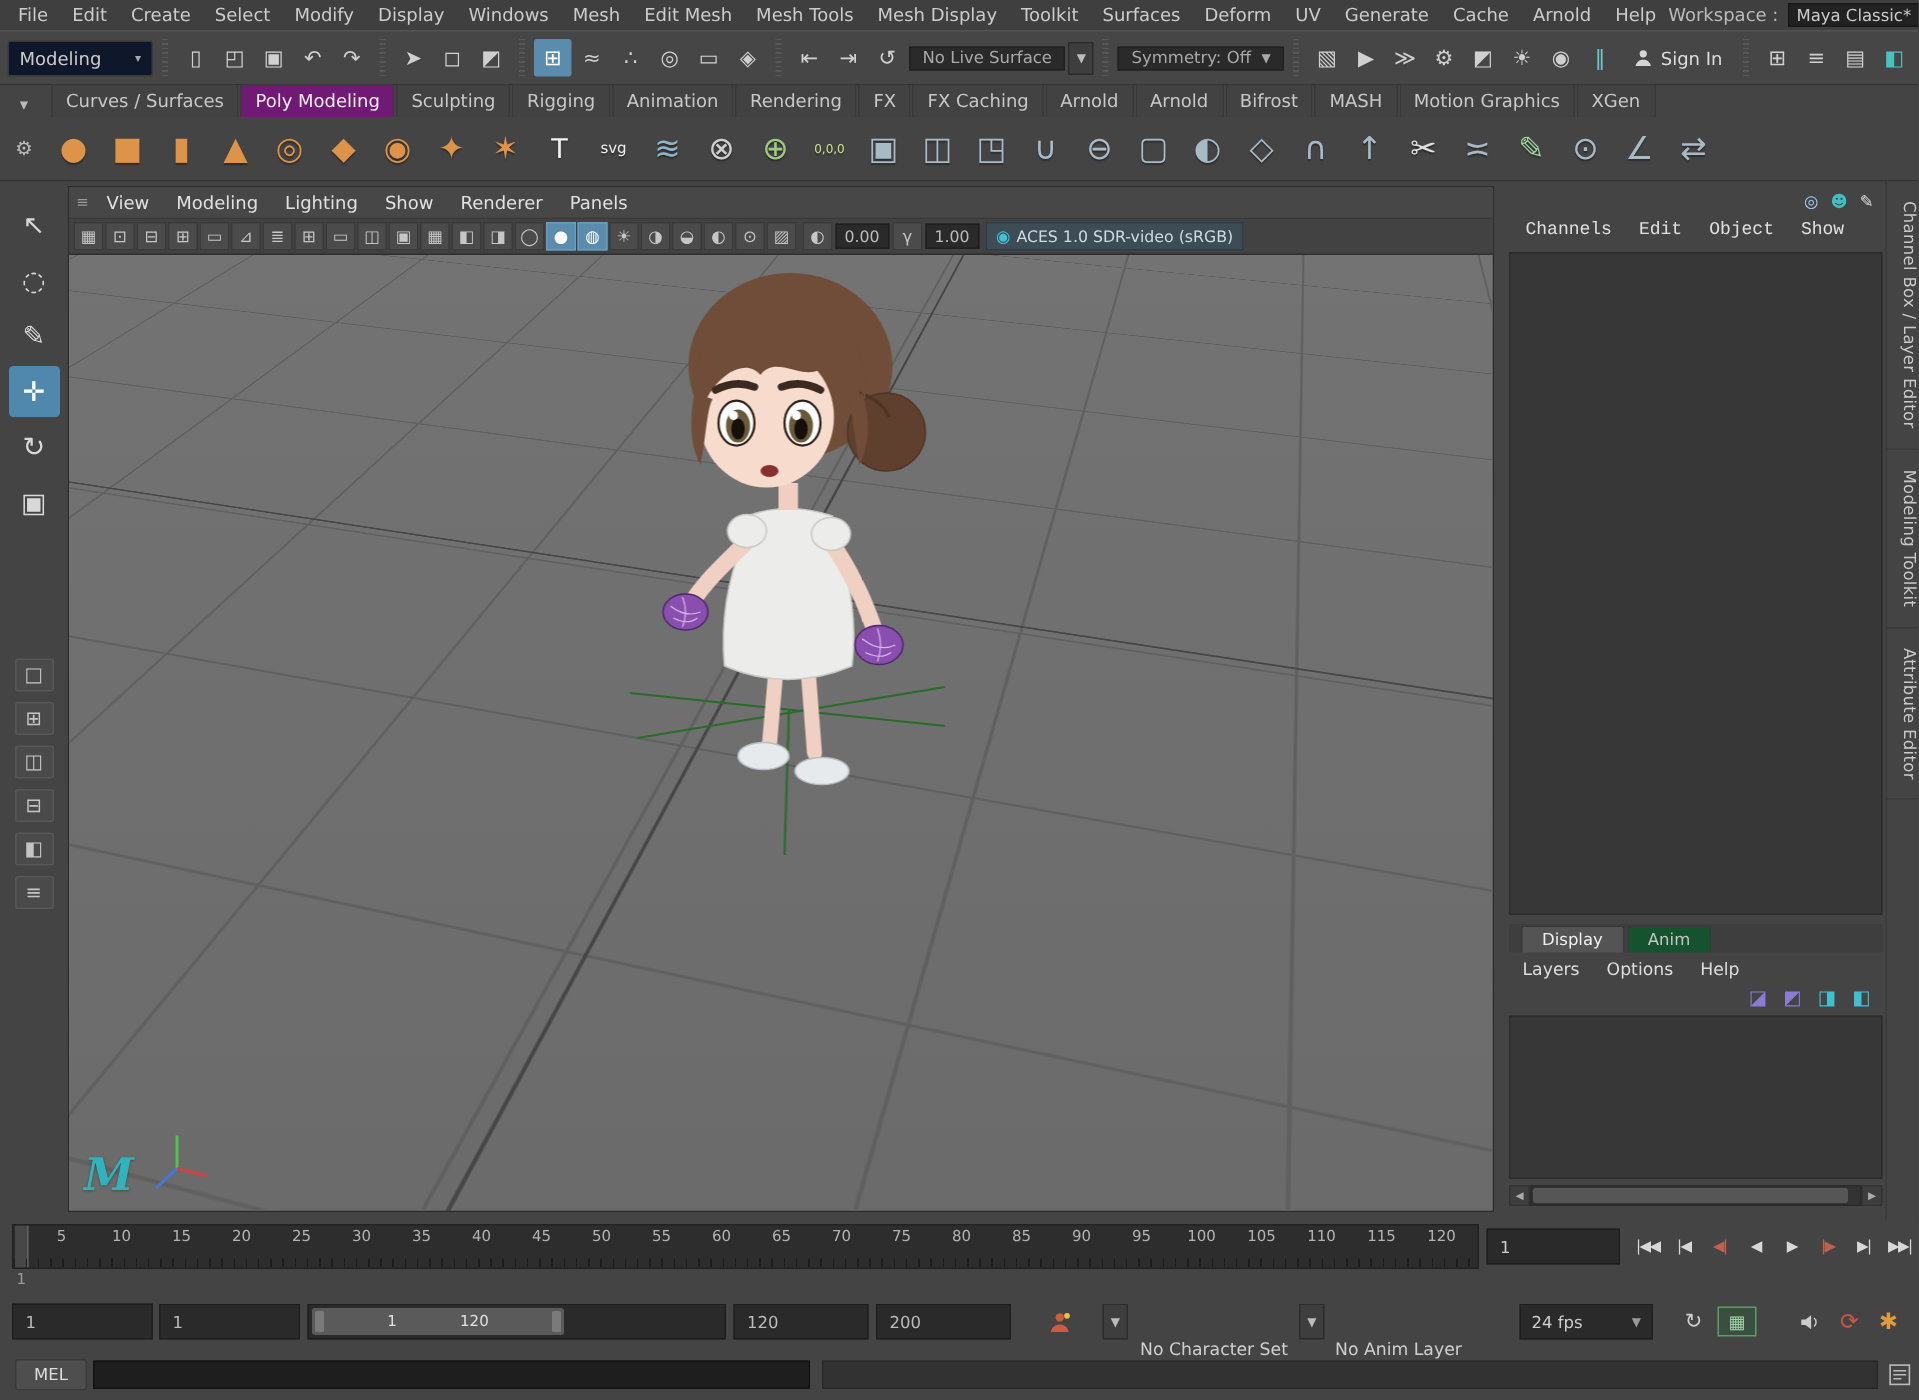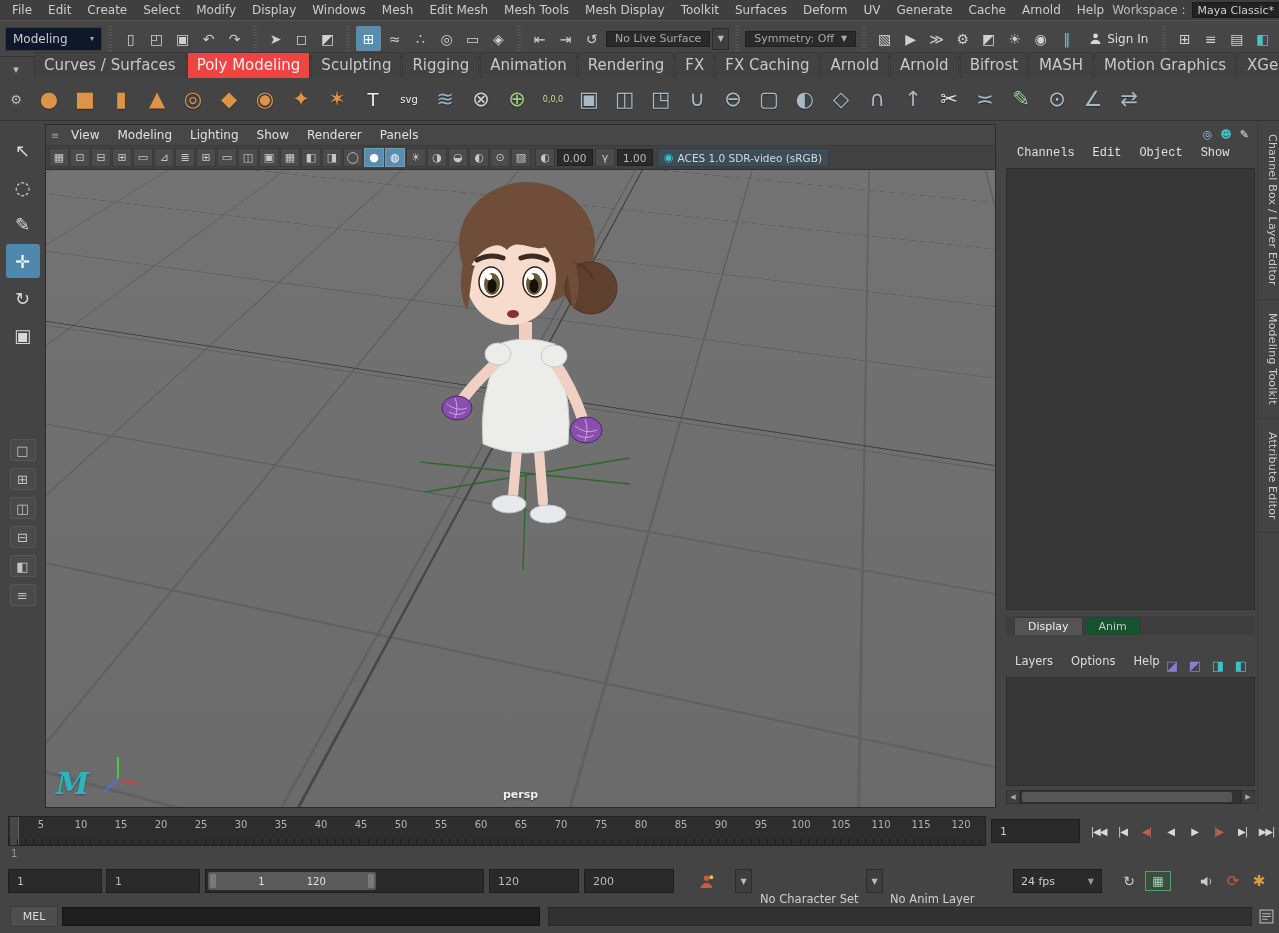--- a/index.html
+++ b/index.html
@@ -25,22 +25,22 @@
   .tb-icon.active{background:#5a8cad;color:#fff;}
   .tb-field{height:16px;background:#2a2a2a;border:1px solid #202020;display:flex;align-items:center;padding:0 8px;font-size:11px;color:#a9a9a9;white-space:nowrap;flex:none;}
   .dd-btn{width:17px;height:22px;background:#3e3e3e;border:1px solid #2c2c2c;display:flex;align-items:center;justify-content:center;font-size:8px;color:#bbb;flex:none;}
   .signin{display:flex;align-items:center;gap:5px;padding:0 8px;font-size:12px;color:#ddd;margin-left:auto;flex:none;}
 
   
   #shelf-tabs{position:absolute;top:57px;left:0;right:0;height:21px;display:flex;align-items:flex-end;padding-left:34px;background:#444;}
   .shelf-left{position:absolute;left:8px;top:4px;}
   .sh-icon{width:16px;height:16px;display:flex;align-items:center;justify-content:center;color:#bbb;font-size:11px;}
   .tabs{display:flex;gap:1px;}
-  .shelf-tab{padding:3px 9px 4px;font-size:15px;color:#c8c8c8;background:#424242;border:1px solid #393939;border-bottom:none;border-radius:2px 2px 0 0;white-space:nowrap;}
-  .shelf-tab.active{background:#ef4444;color:#eee;}
+  .shelf-tab{padding:3px 9px 4px;font-size:12px;color:#c8c8c8;background:#424242;border:1px solid #393939;border-bottom:none;border-radius:2px 2px 0 0;white-space:nowrap;}
+  .shelf-tab.active{background:#701a75;color:#eee;}
   #shelf-row{position:absolute;top:78px;left:0;right:0;height:43px;background:#444;border-bottom:1px solid #323232;display:flex;align-items:center;padding-left:8px;}
   #shelf-row .gear{margin-right:8px;font-size:13px;}
   .shelf-icons{display:flex;align-items:center;gap:2px;}
   .shelf-icon{width:34px;height:34px;display:flex;align-items:center;justify-content:center;font-size:21px;color:var(--c,#ccc);text-shadow:0 1px 1px rgba(0,0,0,.35);}
 
   
   #left-tools{position:absolute;left:0;top:121px;width:45px;height:692px;background:#444;display:flex;flex-direction:column;align-items:center;padding-top:12px;gap:3px;}
   .tool-btn{width:34px;height:34px;border-radius:3px;display:flex;align-items:center;justify-content:center;font-size:18px;color:#d8d8d8;flex:none;}
   .tool-btn.active{background:#4f87ad;color:#fff;}
   .layouts{margin-top:84px;display:flex;flex-direction:column;gap:7px;align-items:center;}
@@ -71,21 +71,21 @@
   
   #right-panel{position:absolute;left:1004px;top:124px;width:253px;height:684px;background:#444;}
   .cb-top{height:18px;display:flex;justify-content:flex-end;align-items:center;gap:8px;padding:3px 8px 0;}
   .cbi{font-size:11px;color:var(--c,#ccc);line-height:1;}
   .cb-menu{height:21px;display:flex;align-items:center;padding:0 4px;font-family:Liberation Mono, monospace;}
   .cb-menu-item{padding:0 9px;font-size:12px;color:#e0e0e0;}
   .cb-area{position:absolute;left:2px;right:2px;top:44px;height:442px;background:#373737;border:1px solid #2c2c2c;}
   .layer-tabs{position:absolute;left:2px;right:2px;top:492px;height:19px;background:#3e3e3e;display:flex;align-items:flex-end;gap:2px;padding-left:8px;}
   .layer-tab{padding:2px 13px;font-size:11px;color:#c6c6c6;background:#14532d;border:1px solid #383838;border-bottom:none;border-radius:2px 2px 0 0;}
   .layer-tab.active{background:#545454;color:#eee;}
-  .layer-menu{position:absolute;left:2px;top:528px;height:18px;display:flex;align-items:center;}
+  .layer-menu{position:absolute;left:2px;top:513px;height:18px;display:flex;align-items:center;}
   .layer-menu-item{padding:0 9px;font-size:11.5px;color:#ddd;}
   .layer-btns{position:absolute;right:8px;top:533px;display:flex;gap:7px;}
   .layer-btn{width:16px;height:16px;display:flex;align-items:center;justify-content:center;font-size:13px;color:var(--c,#ccc);}
   .layer-area{position:absolute;left:2px;right:2px;top:553px;bottom:22px;background:#373737;border:1px solid #2c2c2c;}
   .cb-hscroll{position:absolute;left:2px;right:2px;bottom:4px;height:14px;display:flex;align-items:center;}
   .scroll-arrow{width:14px;height:14px;display:flex;align-items:center;justify-content:center;font-size:7px;color:#aaa;background:#3e3e3e;border:1px solid #333;flex:none;}
   .scroll-track{flex:1;height:14px;background:#333;border:1px solid #2a2a2a;position:relative;}
   .scroll-thumb{position:absolute;left:1px;top:1px;bottom:1px;width:96%;background:#565656;border-radius:2px;}
   #side-tabs{position:absolute;left:1257px;top:121px;width:22px;height:692px;background:#444;border-left:1px solid #3a3a3a;display:flex;flex-direction:column;}
   .side-tab{writing-mode:vertical-rl;padding:13px 0;font-size:11px;color:#c9c9c9;border-bottom:1px solid #3a3a3a;width:100%;display:flex;justify-content:center;letter-spacing:.2px;white-space:nowrap;}
@@ -434,21 +434,20 @@
         </g>
 
         <ellipse cx="108" cy="152" rx="6" ry="4" fill="#8a2f2f"></ellipse>
       </svg>
       <div class="maya-logo">M</div>
       <svg class="triad" width="46" height="44" viewBox="0 0 46 44">
         <line x1="20" y1="28" x2="20" y2="6" stroke="#52c452" stroke-width="2"></line>
         <line x1="20" y1="28" x2="40" y2="33" stroke="#cc4444" stroke-width="2"></line>
         <line x1="20" y1="28" x2="6" y2="41" stroke="#4477dd" stroke-width="2"></line>
       </svg>
-      <div class="persp">persp</div>
     </div>
   </div>
 
   <div id="right-panel">
     <div class="cb-top">
 
     <div class="cbi" style="--c: #9ec7e0;">◎</div>
         <div class="cbi" style="--c: #3fbfbf;">☻</div>
         <div class="cbi" style="--c: #e0e0e0;">✎</div>
       </div>

